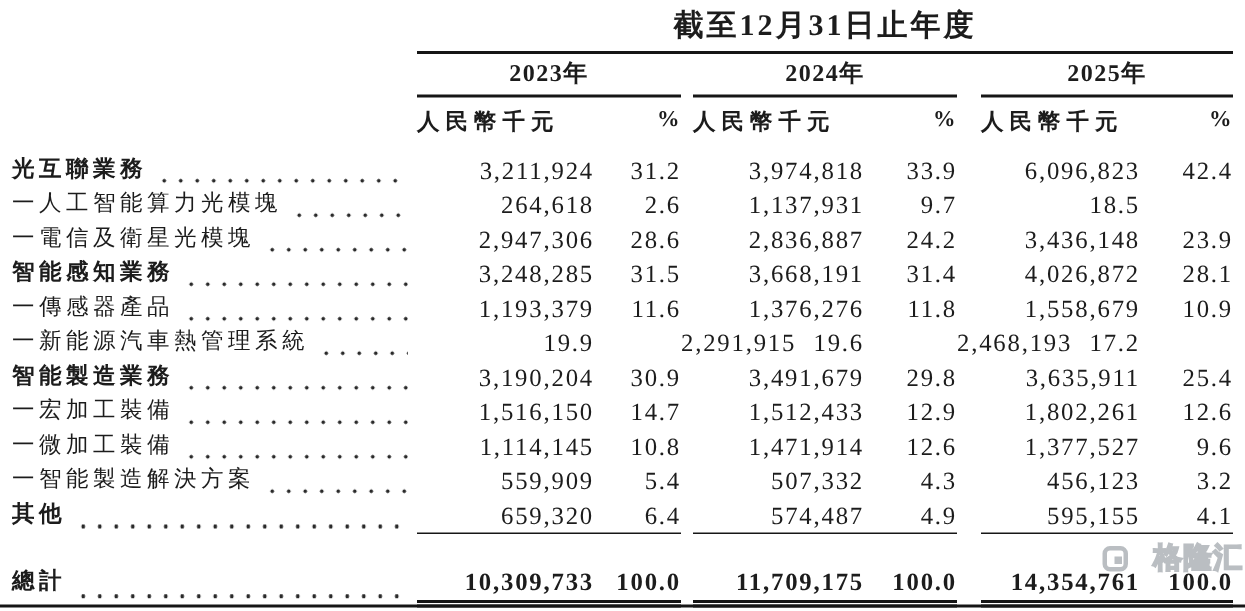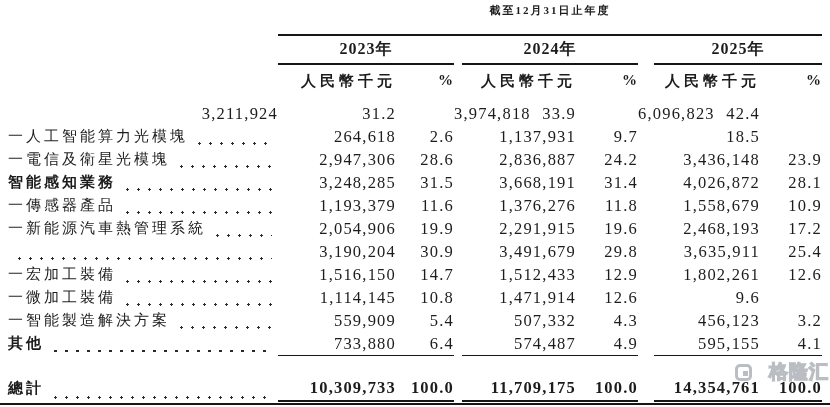--- a/index.html
+++ b/index.html
@@ -15,40 +15,40 @@
   .grid{
     display:grid;
     grid-template-columns:278px 118px 58px 8px 114px 62px 16px 106px 62px;
   }
   
   .hdr-title-row{margin-top:3px;}
   .hdr-title{
     grid-column:2 / -1;
     text-align:center;
     font-weight:bold;
-    font-size:11px;
+    font-size:20px;
     letter-spacing:2px;
-    padding-bottom:16px;
+    padding-bottom:4px;
     border-bottom:2.5px solid #161616;
   }
   .hdr-year-row{margin-top:3px;}
   .hdr-year{
     text-align:center;
     font-weight:bold;
     font-size:16px;
     letter-spacing:1px;
     padding-bottom:3px;
     border-bottom:2px solid #161616;
   }
   .y1{grid-column:2 / span 2;}
   .y2{grid-column:5 / span 2;}
   .y3{grid-column:8 / span 2;text-align:center;}
   .hdr-sub-row{margin-top:7px;height:30px;}
   .sub-amt{
-    text-align:right;
+    text-align:left;
     font-weight:bold;
     font-size:15px;
     letter-spacing:4px;
   }
   .sub-pct{
     text-align:right;
     font-weight:bold;
     font-size:15px;
     padding-right:1px;
   }
@@ -142,20 +142,24 @@
     <div class="sub-amt a1">人民幣千元</div>
     <div class="sub-pct p1">%</div>
     <div class="sub-amt a2">人民幣千元</div>
     <div class="sub-pct p2">%</div>
     <div class="sub-amt a3">人民幣千元</div>
     <div class="sub-pct p3">%</div>
   </div>
 
   <div id="rows">
       <div class="grid row  cat">
+        <div class="c-label">
+          <span class="lbl">光互聯業務</span>
+          <span class="leader"></span>
+        </div>
         <div class="num">3,211,924</div>
         <div class="num">31.2</div>
         <div></div>
         <div class="num">3,974,818</div>
         <div class="num">33.9</div>
         <div></div>
         <div class="num">6,096,823</div>
         <div class="num">42.4</div>
       </div>
       <div class="grid row ">
@@ -211,31 +215,31 @@
         <div class="num">11.8</div>
         <div></div>
         <div class="num">1,558,679</div>
         <div class="num">10.9</div>
       </div>
       <div class="grid row ">
         <div class="c-label">
           <span class="lbl">一新能源汽車熱管理系統</span>
           <span class="leader"></span>
         </div>
-        <div class="num">2,054,906</div>
         <div class="num">19.9</div>
         <div></div>
         <div class="num">2,291,915</div>
         <div class="num">19.6</div>
         <div></div>
         <div class="num">2,468,193</div>
         <div class="num">17.2</div>
       </div>
       <div class="grid row  cat">
         <div class="c-label">
+          <span class="lbl">智能製造業務</span>
           <span class="leader"></span>
         </div>
         <div class="num">3,190,204</div>
         <div class="num">30.9</div>
         <div></div>
         <div class="num">3,491,679</div>
         <div class="num">29.8</div>
         <div></div>
         <div class="num">3,635,911</div>
         <div class="num">25.4</div>
@@ -258,20 +262,21 @@
         <div class="c-label">
           <span class="lbl">一微加工裝備</span>
           <span class="leader"></span>
         </div>
         <div class="num">1,114,145</div>
         <div class="num">10.8</div>
         <div></div>
         <div class="num">1,471,914</div>
         <div class="num">12.6</div>
         <div></div>
+        <div class="num">1,377,527</div>
         <div class="num">9.6</div>
       </div>
       <div class="grid row ">
         <div class="c-label">
           <span class="lbl">一智能製造解決方案</span>
           <span class="leader"></span>
         </div>
         <div class="num">559,909</div>
         <div class="num">5.4</div>
         <div></div>
@@ -279,21 +284,21 @@
         <div class="num">4.3</div>
         <div></div>
         <div class="num">456,123</div>
         <div class="num">3.2</div>
       </div>
       <div class="grid row  cat">
         <div class="c-label">
           <span class="lbl">其他</span>
           <span class="leader"></span>
         </div>
-        <div class="num">733,880</div>
+        <div class="num">659,320</div>
         <div class="num">6.4</div>
         <div></div>
         <div class="num">574,487</div>
         <div class="num">4.9</div>
         <div></div>
         <div class="num">595,155</div>
         <div class="num">4.1</div>
       </div>
     </div>
 

